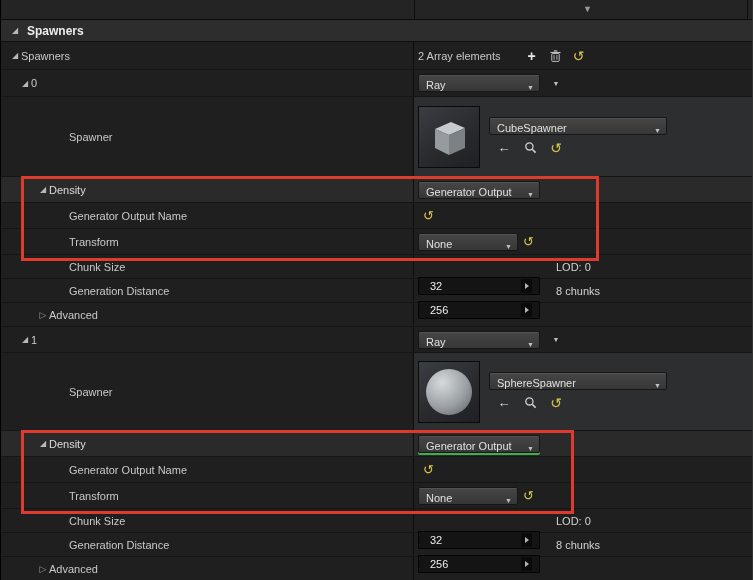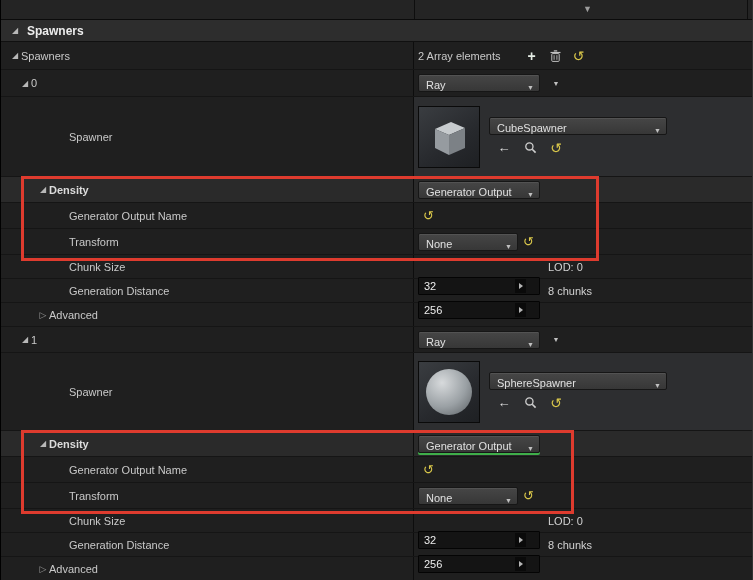--- a/index.html
+++ b/index.html
@@ -15,21 +15,21 @@
   .vline { position:absolute; top:0; bottom:0; width:1px; background:#0e0e0e; }
   .collapse-arrow { position:absolute; left:582px; top:4px; font-size:9px; color:#9c9c9c; cursor:pointer; }
   
   .hdr { display:flex; align-items:center; height:22px; background:#2d2d2d; border-bottom:1px solid #101010; padding-left:8px; gap:6px; }
   .hdr .title { font-weight:bold; font-size:12px; color:#ececec; }
   
   .row { display:flex; background:#1f1f1f; border-bottom:1px solid #151515; }
   .name-col { width:413px; flex:none; display:flex; align-items:center; border-right:1px solid #0d0d0d; }
   .val-col { flex:1; display:flex; align-items:center; padding-left:4px; position:relative; }
   .cat { background:#2a2a2a; }
-  .cat .lbl { color:#dcdcdc;font-weight:bold; }
+  .cat .lbl { color:#dcdcdc; }
   .h28{height:28px} .h27{height:27px} .h26{height:26px} .h24{height:24px} .h23{height:23px; border-bottom:none;}
   .tall1{height:80px} .tall2{height:78px}
   .tallrow .val-col { background:#2d2e30; }
   .exp { font-size:8px; color:#b8b8b8; width:12px; text-align:center; flex:none; cursor:pointer; }
   .exp.closed { font-size:9px; color:#9a9a9a; }
   .lbl { color:#c9c9c9; white-space:nowrap; }
   .ml8{margin-left:8px} .ml18{margin-left:18px} .ml36{margin-left:36px}
   .pl48{padding-left:68px}
   
   .combo {
@@ -40,29 +40,29 @@
     box-shadow: inset 0 1px 0 rgba(255,255,255,0.07);
     white-space:nowrap;
   }
   .carat { font-size:7px; color:#c0c0c0; margin-left:6px; flex:none; }
   .w122{width:122px} .w110{width:110px} .w100{width:100px} .w178{width:178px}
   .combo.green { box-shadow: inset 0 1px 0 rgba(255,255,255,0.07), 0 2px 0 0 #3fae4a; }
   .mini-drop { width:16px; height:18px; margin-left:5px; display:flex; align-items:center; justify-content:center; cursor:pointer; }
   
   .num {
     width:122px; height:18px; background:#141414; border:1px solid #040404; border-radius:1px;
-    display:flex; align-items:center; justify-content:flex-start; flex:none;margin-top:39px;
+    display:flex; align-items:center; justify-content:center; flex:none;margin-top:39px;
   }
   .numfield {
     width:96px; background:transparent; border:none; outline:none;
     color:#ececec; font-family:"Liberation Sans", sans-serif; font-size:11px; padding:0 0 0 5px;
   }
   .numcap { width:11px; height:14px; margin-right:1px; background:#0a0a0a; display:flex; align-items:center; justify-content:center; cursor:ew-resize; }
   .numcap::before { content:""; border-left:4px solid #b5b5b5; border-top:3px solid transparent; border-bottom:3px solid transparent; }
-  .info { margin-left:8px; color:#d2d2d2; white-space:nowrap; }
+  .info { margin-left:16px; color:#d2d2d2; white-space:nowrap; }
   
   .icon-btn { width:18px; height:18px; display:flex; align-items:center; justify-content:center; cursor:pointer; flex:none; }
   .reset { color:#d8c64a; font-size:14px; line-height:1; }
   .reset-sm { color:#d8c64a; font-size:13px; line-height:1; margin-left:5px; cursor:pointer; }
   .plus { color:#e4ece4; font-size:14px; font-weight:bold; }
   .arrow-left { color:#e2e2e2; font-size:13px; font-weight:bold; }
   
   .asset-wrap { display:flex; align-items:center; gap:9px; }
   .thumb { width:62px; height:62px; flex:none; border:1px solid #0a0a0a;
     background:linear-gradient(145deg,#3a3d41 0%, #27292d 60%, #1e2023 100%);

